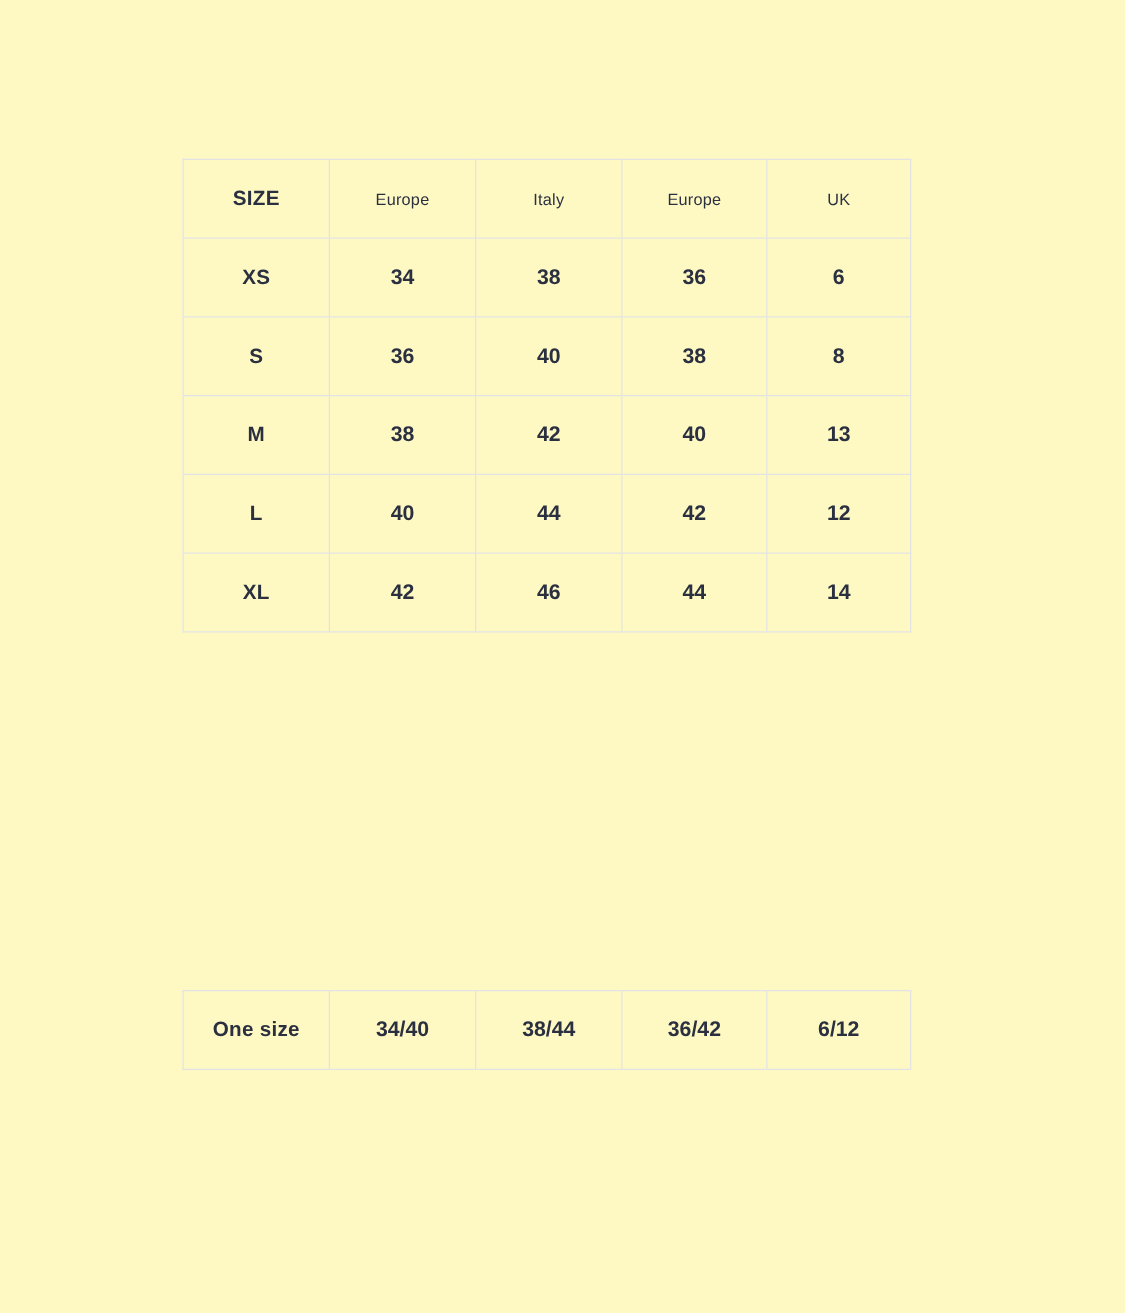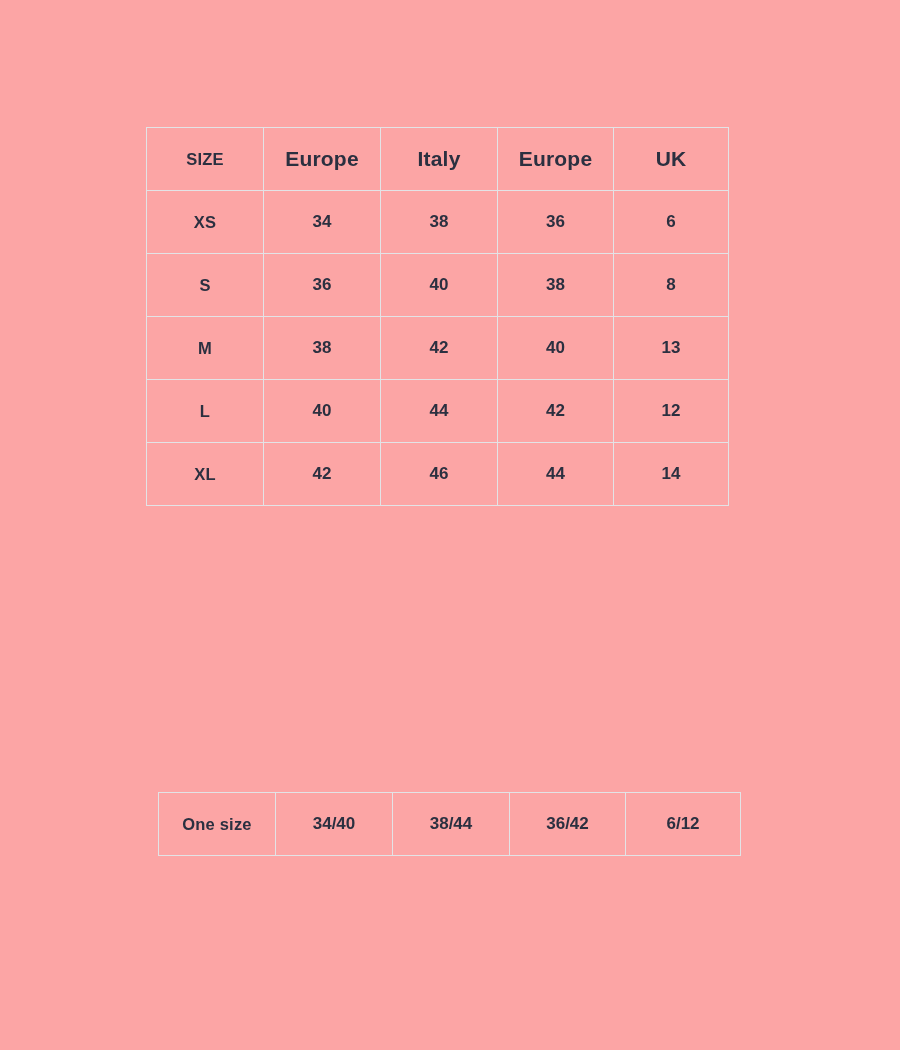--- a/index.html
+++ b/index.html
@@ -7,52 +7,51 @@
     padding: 0;
     background: #ffffff;
     width: 900px;
     height: 1050px;
     font-family: "Liberation Sans", sans-serif;
   }
   .page {
     position: relative;
     width: 900px;
     height: 1050px;
-    background: #fca5a5;
+    background: #fef9c3;
     box-sizing: border-box;
   }
   .table-wrap {
     position: absolute;
     left: 146px;
     top: 127px;
     width: 582px;
   }
   .table-wrap.secondary {
     top: 792px;
-    margin-left: 12px;
   }
   table.size-table {
     border-collapse: collapse;
     width: 582px;
     table-layout: fixed;
   }
   table.size-table td, table.size-table th {
     border: 1px solid #e3e3e6;
     text-align: center;
     vertical-align: middle;
     color: #2b3040;
     font-size: 17px;
     font-weight: 700;
     padding: 0;
     height: 63px;
     box-sizing: border-box;
   }
   table.size-table th {
-    font-weight: 700;
-    font-size: 21px;
+    font-weight: 400;
+    font-size: 13px;
     letter-spacing: 0.2px;
   }
   table.size-table td.rowhead,
   table.size-table th.rowhead {
     font-weight: 700;
     font-size: 16.5px;
     letter-spacing: 0.2px;
   }
   
   table.size-table col.c0 { width: 117px; }

